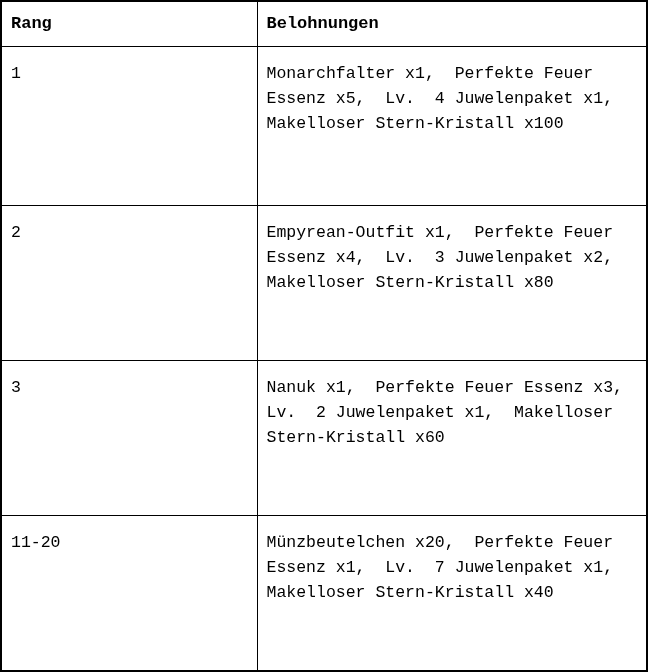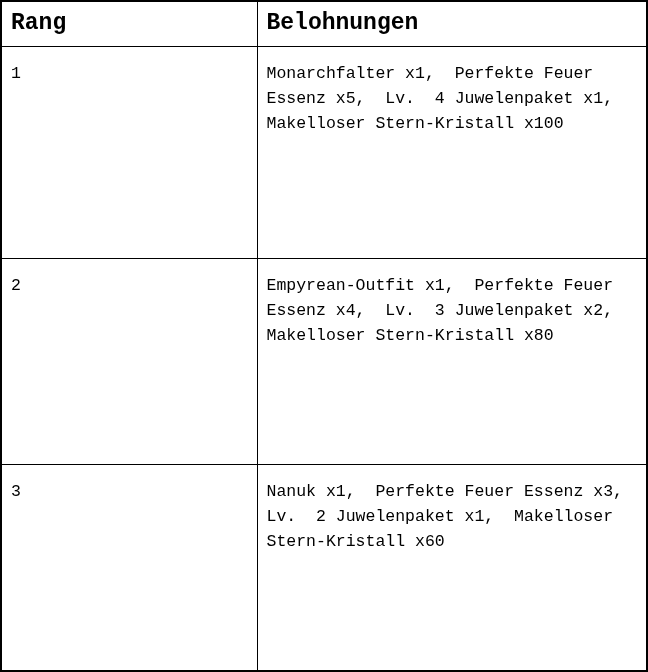--- a/index.html
+++ b/index.html
@@ -30,21 +30,21 @@
   table.rewards td {
     border: 1px solid #000000;
     box-sizing: border-box;
     overflow: hidden;
   }
   col.col-rank { width: 256px; }
   th {
     text-align: left;
     vertical-align: middle;
     font-weight: bold;
-    font-size: 23px;
+    font-size: 17px;
     padding: 0 4px 0 9px;
     white-space: pre-wrap;
   }
   td {
     text-align: left;
     vertical-align: top;
     padding: 14px 4px 0 9px;
     white-space: pre-wrap;
   }
   tr.r-head   { height: 45px;  }
@@ -79,15 +79,21 @@
         <td>Empyrean-Outfit x1,  Perfekte Feuer
 Essenz x4,  Lv.  3 Juwelenpaket x2,
 Makelloser Stern-Kristall x80</td>
       </tr>
       <tr class="r-body">
         <td>3</td>
         <td>Nanuk x1,  Perfekte Feuer Essenz x3,
 Lv.  2 Juwelenpaket x1,  Makelloser
 Stern-Kristall x60</td>
       </tr>
+      <tr class="r-body">
+        <td>11-20</td>
+        <td>Münzbeutelchen x20,  Perfekte Feuer
+Essenz x1,  Lv.  7 Juwelenpaket x1,
+Makelloser Stern-Kristall x40</td>
+      </tr>
     </tbody>
   </table>
 </div>
 
 </body></html>

